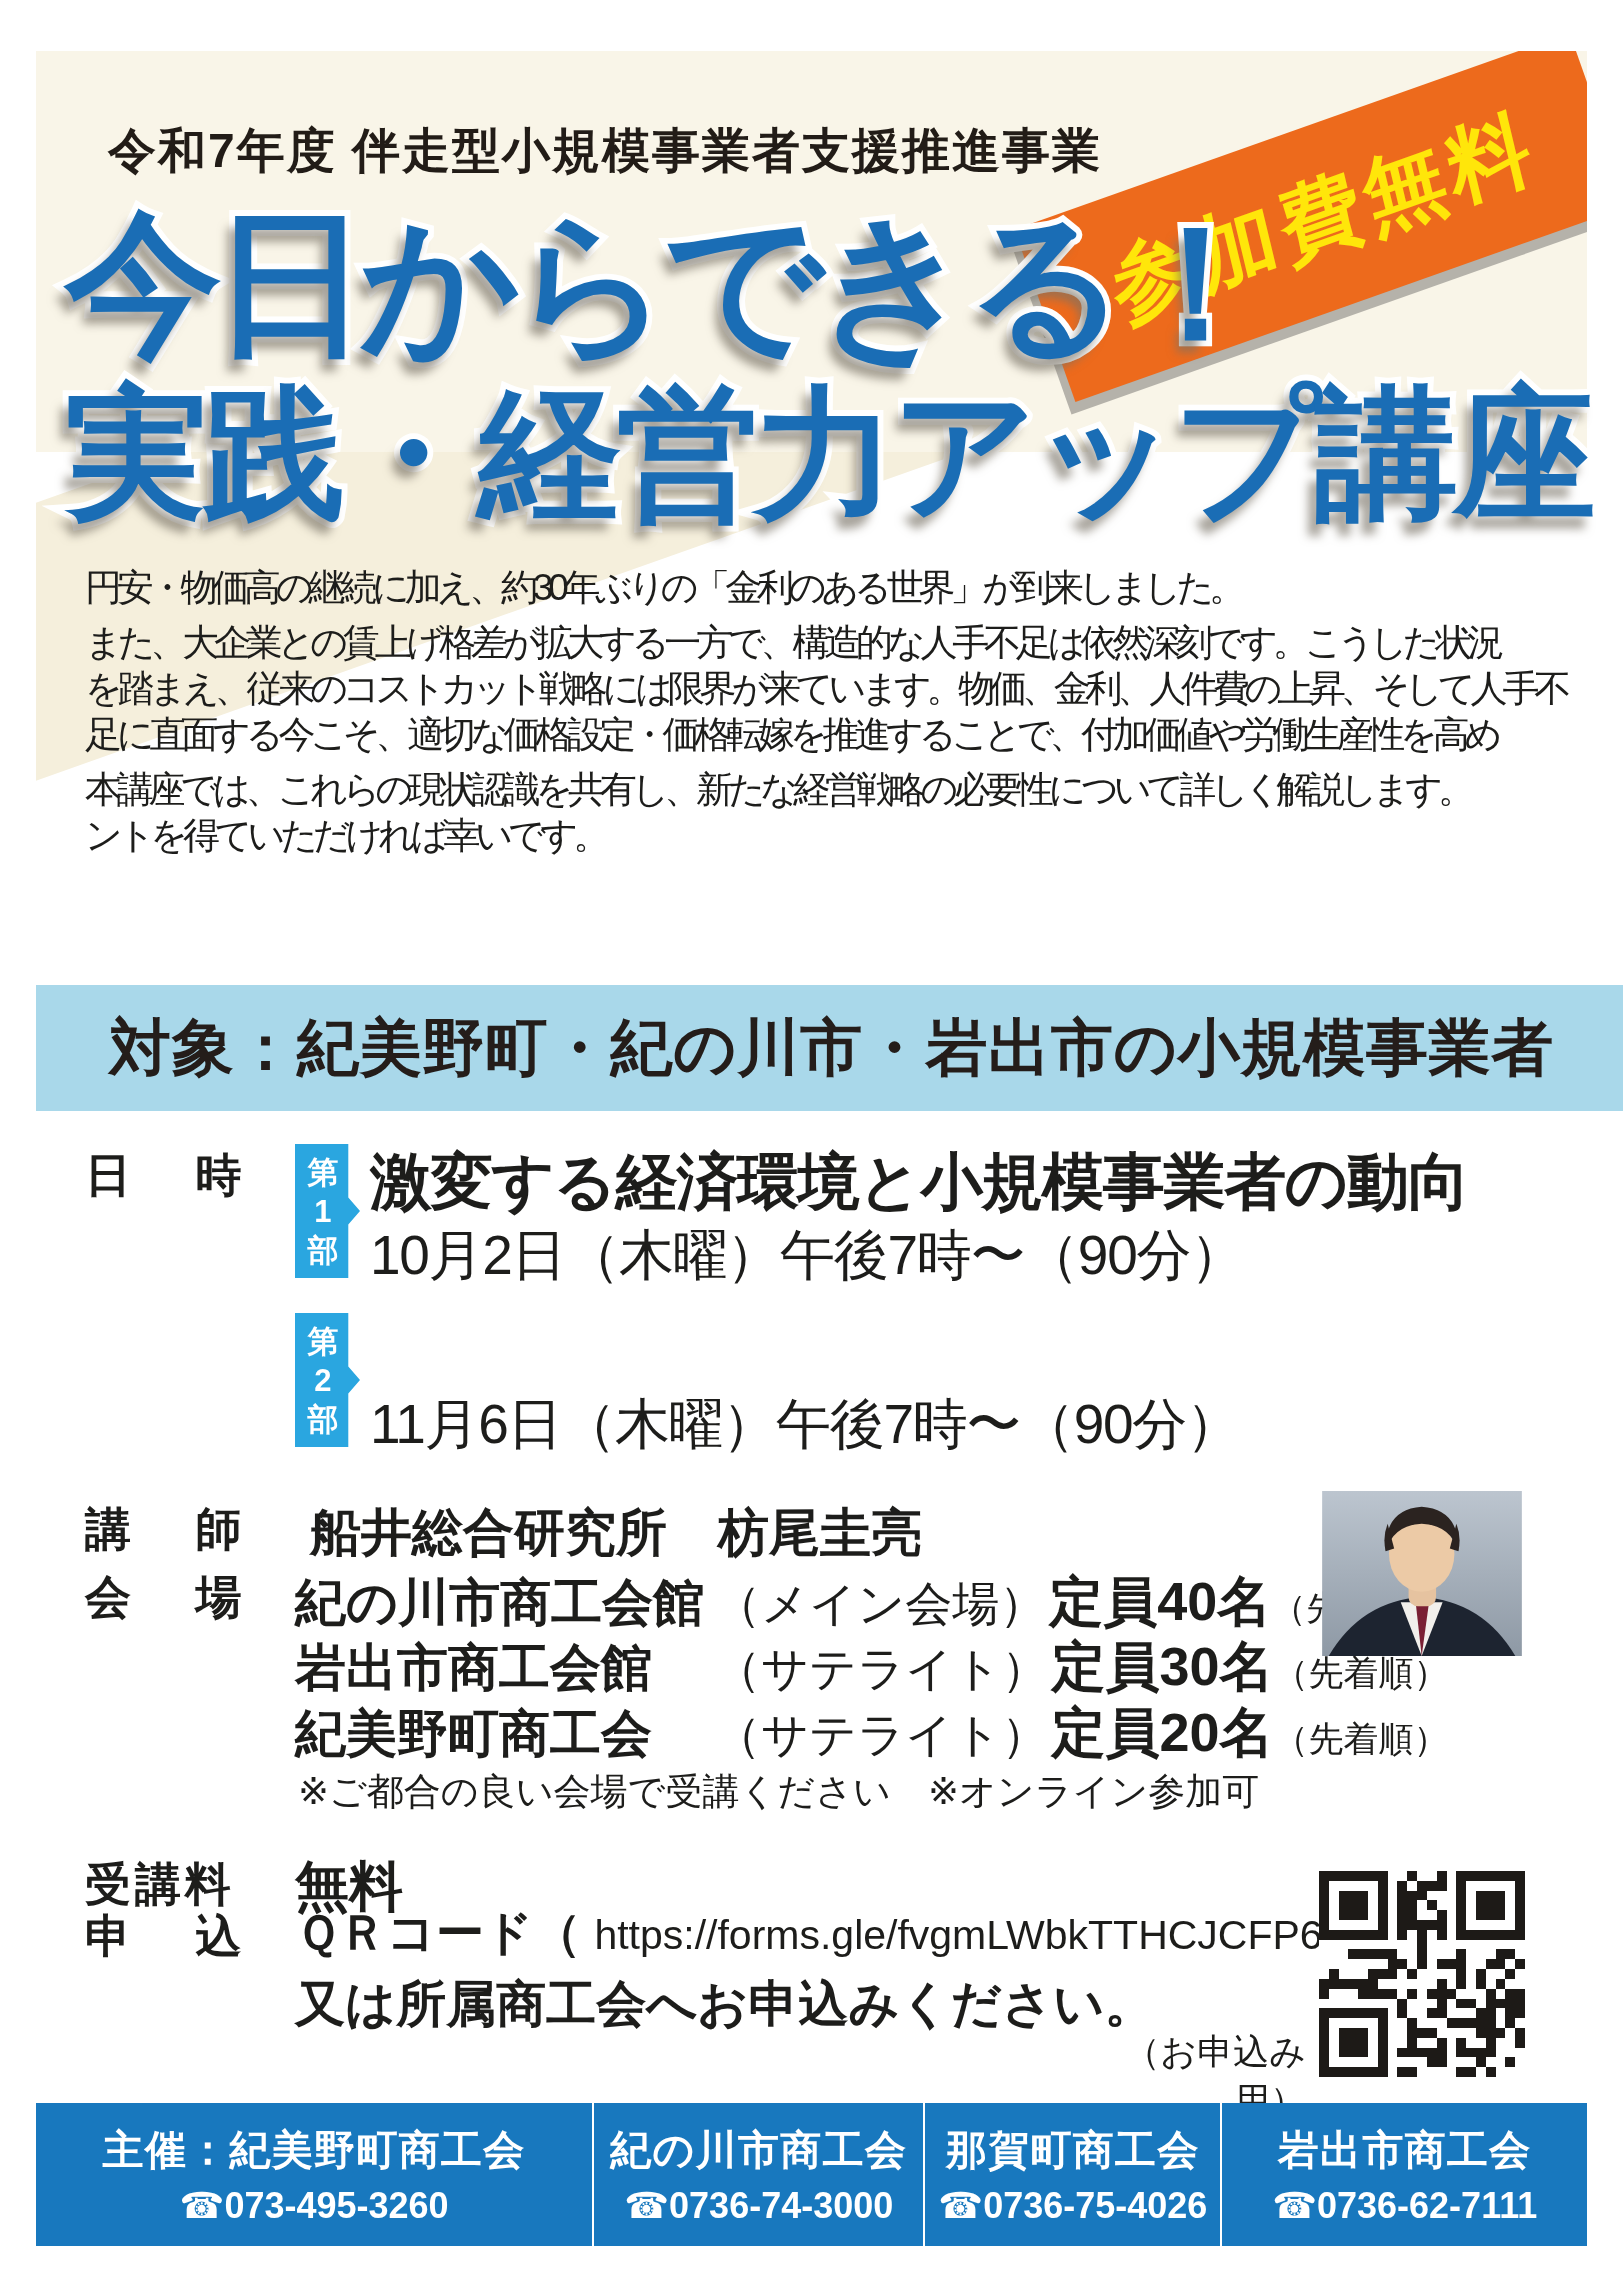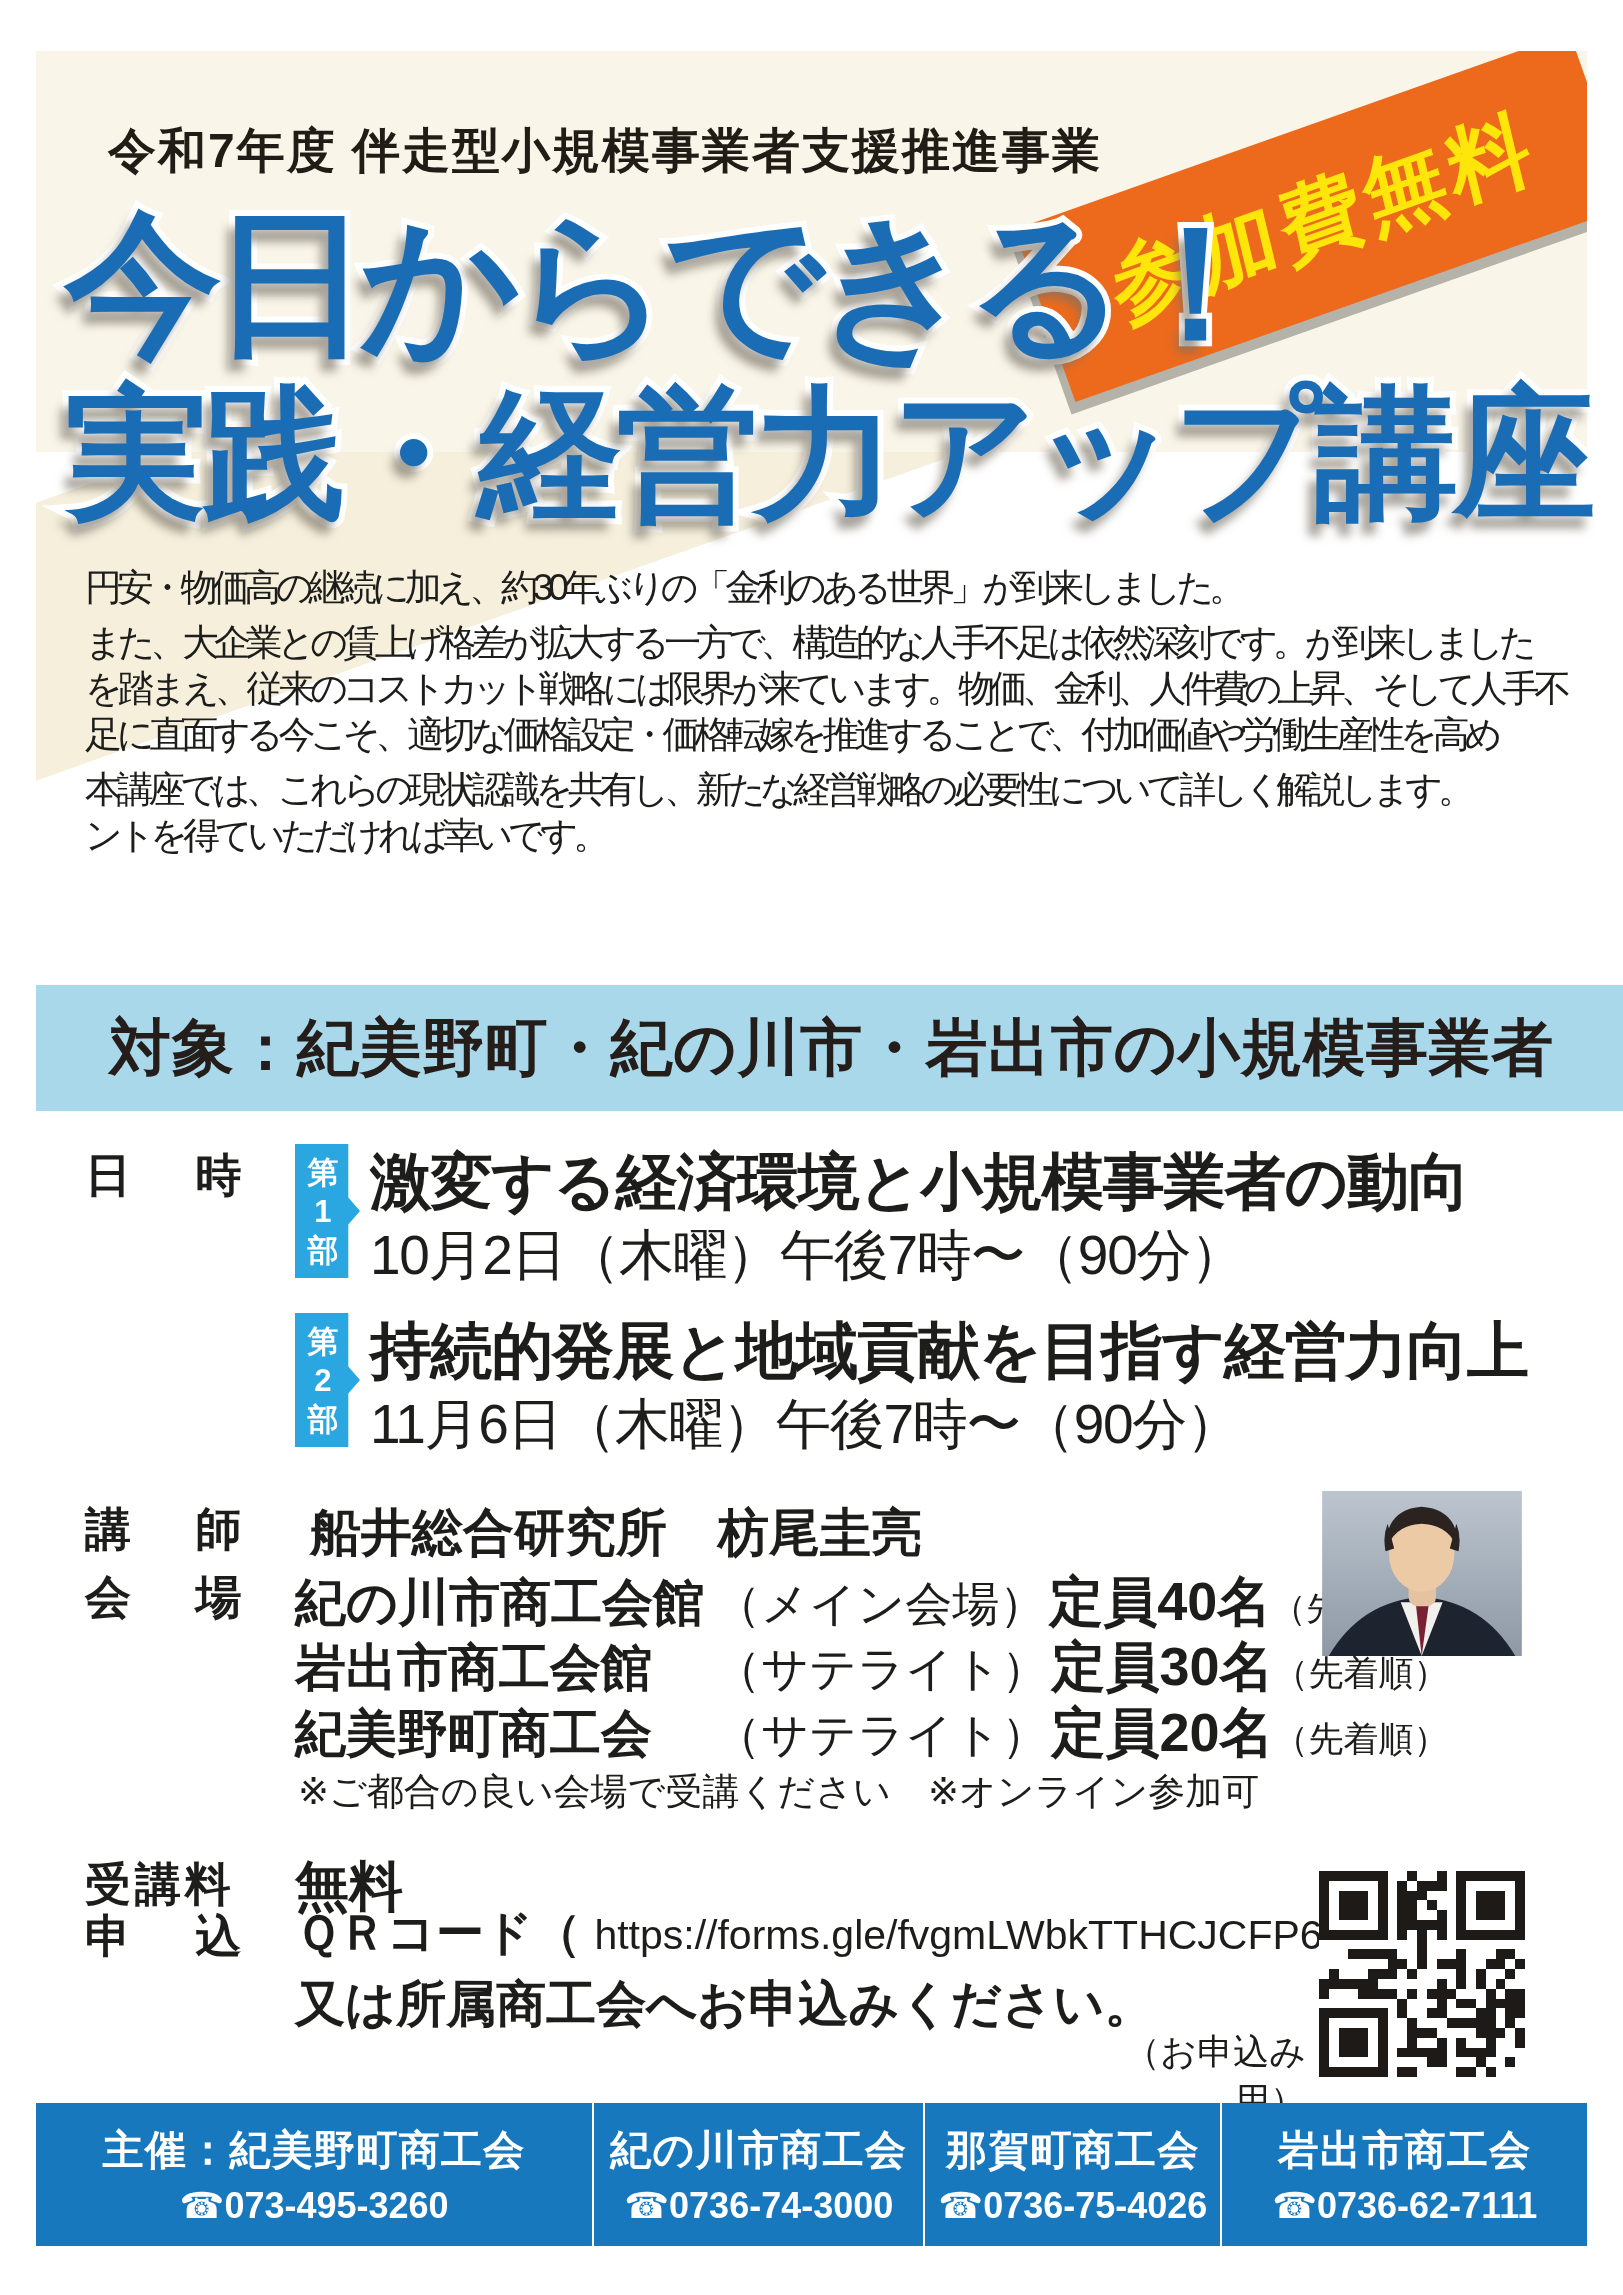--- a/index.html
+++ b/index.html
@@ -79,21 +79,21 @@
     </div>
   </div>
   <div class="abs program-label">令和7年度 伴走型小規模事業者支援推進事業</div>
   <div class="abs big-title title1">今日からできる！</div>
   <div class="abs big-title title2">実践・経営力アップ講座</div>
 
   <div class="abs intro-wrap">
     <div class="stripe"></div>
     <div class="intro-text">
       <div class="iline">円安・物価高の継続に加え、約30年ぶりの「金利のある世界」が到来しました。</div>
-      <div class="iline para">また、大企業との賃上げ格差が拡大する一方で、構造的な人手不足は依然深刻です。が到来しました</div>
+      <div class="iline para">また、大企業との賃上げ格差が拡大する一方で、構造的な人手不足は依然深刻です。こうした状況</div>
       <div class="iline">を踏まえ、従来のコストカット戦略には限界が来ています。物価、金利、人件費の上昇、そして人手不</div>
       <div class="iline">足に直面する今こそ、適切な価格設定・価格転嫁を推進することで、付加価値や労働生産性を高め</div>
       <div class="iline para">本講座では、これらの現状認識を共有し、新たな経営戦略の必要性について詳しく解説します。</div>
       <div class="iline">ントを得ていただければ幸いです。</div>
     </div>
   </div>
 
   <div class="abs target-band">
     <span>対象：紀美野町・紀の川市・岩出市の小規模事業者</span>
   </div>
@@ -106,21 +106,20 @@
     <span>部</span>
   </div>
   <div class="abs session-title" style="top:1140px;">激変する経済環境と小規模事業者の動向</div>
   <div class="abs session-date" style="top:1219px;">10月2日（木曜）午後7時〜（90分）</div>
 
   <div class="abs part-badge" style="left:295px;top:1313px;">
     <span>第</span>
     <span>2</span>
     <span>部</span>
   </div>
-  <div class="abs session-title" style="top:1309px;">持続的発展と地域貢献を目指す経営力向上</div>
   <div class="abs session-date" style="top:1388px;">11月6日（木曜）午後7時〜（90分）</div>
 
   <div class="abs row-label" style="top:1499px;">講　師</div>
   <div class="abs value-strong" style="left:310px;top:1499px;">船井総合研究所　枋尾圭亮</div>
 
   <div class="abs row-label" style="top:1567px;">会　場</div>
   <div class="abs venue-row" style="top:1566px;">
     <span class="venue-name">紀の川市商工会館</span><span class="venue-type">（メイン会場）</span>
     <span class="venue-cap">定員40名</span><span class="venue-note-sm">（先着順）</span>
   </div>

